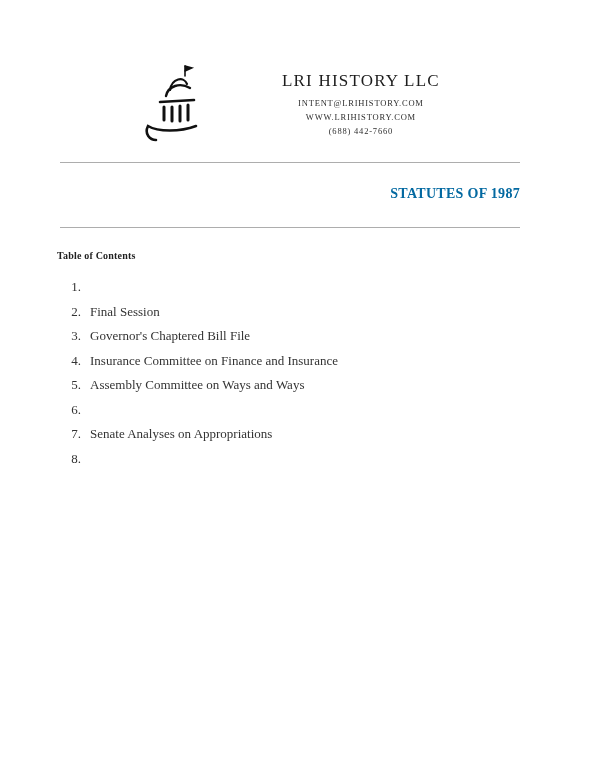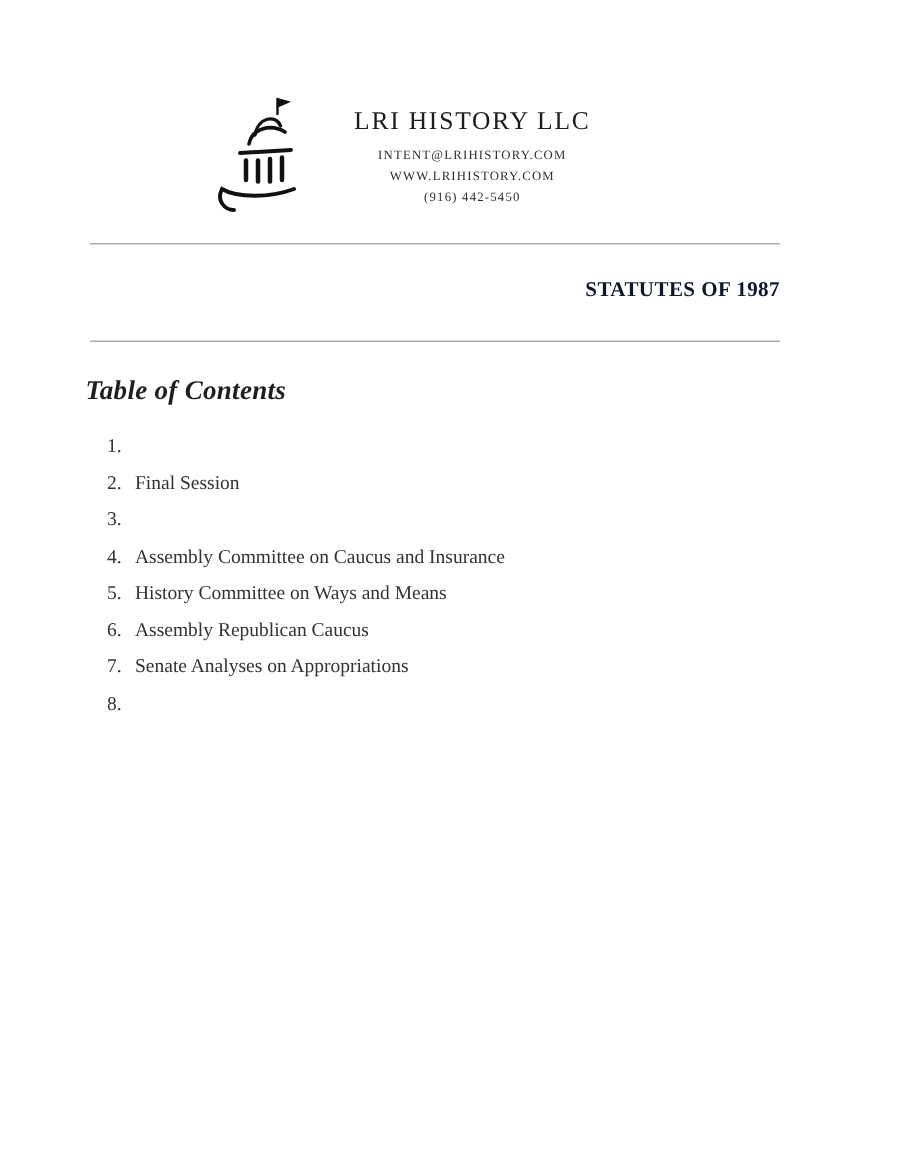--- a/index.html
+++ b/index.html
@@ -16,20 +16,21 @@
     color: #2b2b2b;
     overflow: hidden;
   }
 
   
   .header {
     display: flex;
     align-items: center;
     padding-top: 60px;
     padding-left: 140px;
+    gap: 46px;
   }
   .logo {
     width: 70px;
     height: 86px;
     flex: 0 0 auto;
   }
   .header-text {
     margin-left: 26px;
     text-align: center;
   }
@@ -57,36 +58,35 @@
   .rule-2 { margin-top: 22px; }
 
   
   .reference {
     width: 460px;
     margin-left: 60px;
     margin-top: 20px;
     text-align: right;
     font-weight: bold;
     font-size: 14px;
-    color: #0f172a;
+    color: #0369a1;
   }
   .ref-line {
     line-height: 22px;
     white-space: pre;
     letter-spacing: 0.3px;
   }
 
   
   .toc-title {
     margin: 22px 0 0 57px;
     font-weight: bold;
-    font-size: 18px;
+    font-size: 10px;
     color: #1f1f1f;
     letter-spacing: 0.2px;
-    font-style: italic;
   }
   .toc-list {
     margin-top: 14px;
     margin-left: 57px;
   }
   .toc-item {
     display: flex;
     align-items: baseline;
     line-height: 24.5px;
     font-size: 13px;
@@ -121,21 +121,21 @@
       <path d="M32 47 L32 61" stroke-width="3"></path>
       <path d="M40 46 L40 61" stroke-width="3"></path>
       <path d="M48 45 L48 60" stroke-width="3"></path>
 
       <path d="M56 66 C40 72, 18 72, 8 66 C4 74, 10 80, 16 80" stroke-width="2.6"></path>
     </svg>
     <div class="header-text">
       <div class="company-name">LRI HISTORY LLC</div>
       <div class="contact-line">INTENT@LRIHISTORY.COM</div>
       <div class="contact-line">WWW.LRIHISTORY.COM</div>
-      <div class="contact-line">(916) 442-5450</div>
+      <div class="contact-line">(688) 442-7660</div>
     </div>
   </div>
 
   <hr class="rule rule-1">
 
   <div class="reference">
     <div class="ref-line">STATUTES OF 1987</div>
   </div>
 
   <hr class="rule rule-2">
@@ -145,32 +145,32 @@
   <div class="toc-list">
     <div class="toc-item">
       <span class="toc-number">1.</span>
     </div>
     <div class="toc-item">
       <span class="toc-number">2.</span>
       <span class="toc-label">Final Session</span>
     </div>
     <div class="toc-item">
       <span class="toc-number">3.</span>
+      <span class="toc-label">Governor's Chaptered Bill File</span>
     </div>
     <div class="toc-item">
       <span class="toc-number">4.</span>
-      <span class="toc-label">Assembly Committee on Caucus and Insurance</span>
+      <span class="toc-label">Insurance Committee on Finance and Insurance</span>
     </div>
     <div class="toc-item">
       <span class="toc-number">5.</span>
-      <span class="toc-label">History Committee on Ways and Means</span>
+      <span class="toc-label">Assembly Committee on Ways and Ways</span>
     </div>
     <div class="toc-item">
       <span class="toc-number">6.</span>
-      <span class="toc-label">Assembly Republican Caucus</span>
     </div>
     <div class="toc-item">
       <span class="toc-number">7.</span>
       <span class="toc-label">Senate Analyses on Appropriations</span>
     </div>
     <div class="toc-item">
       <span class="toc-number">8.</span>
     </div>
   </div>
 

